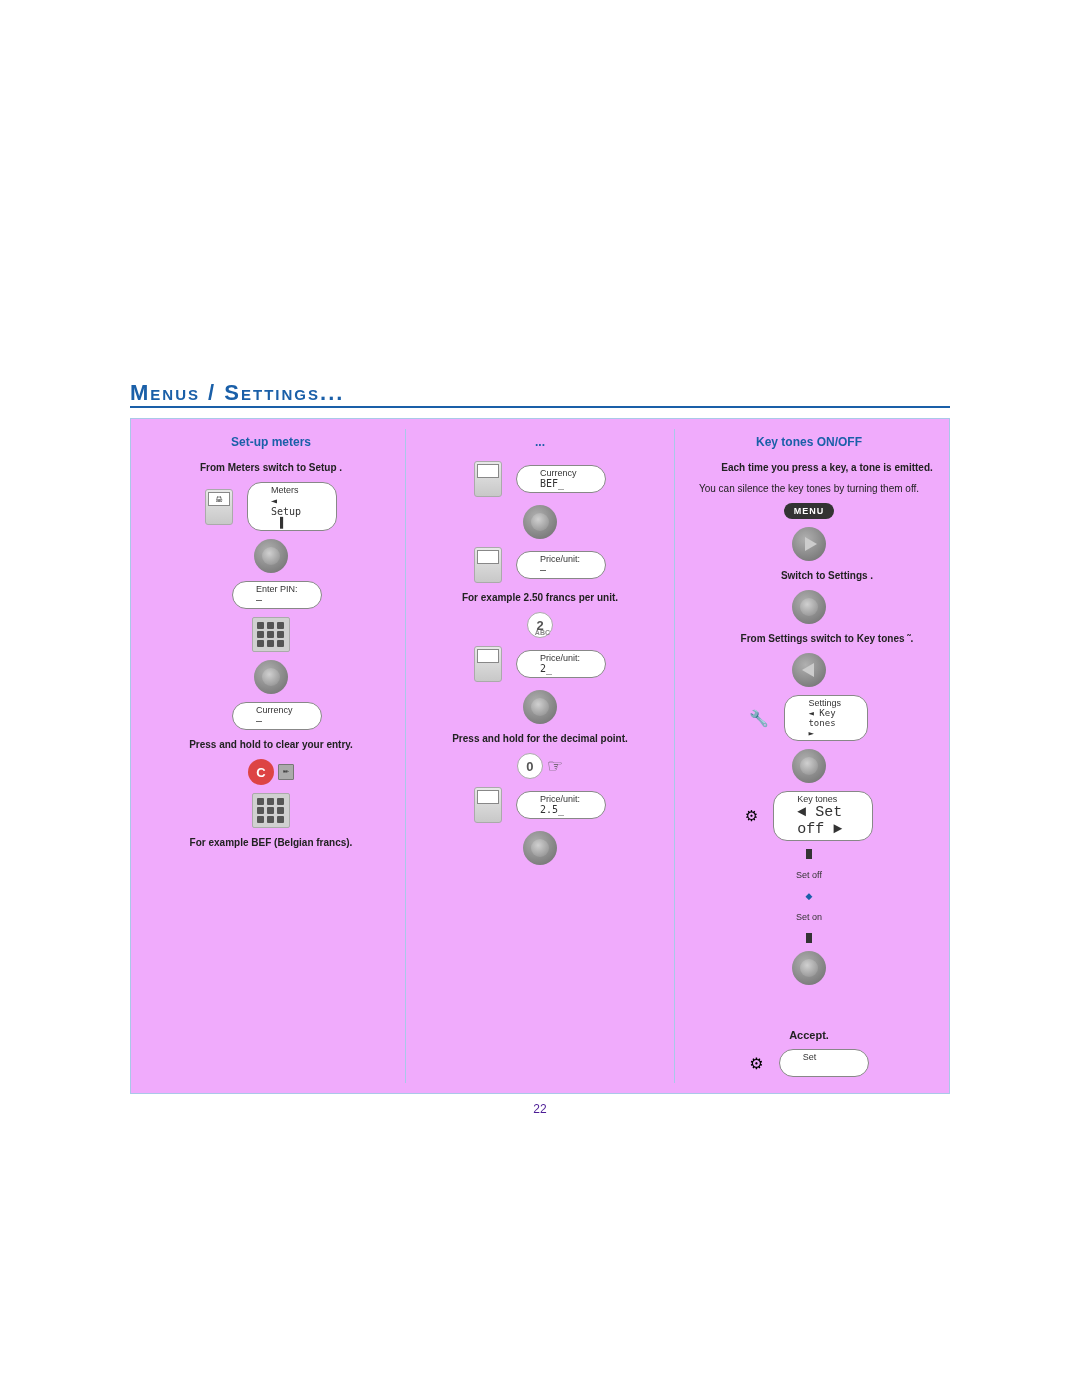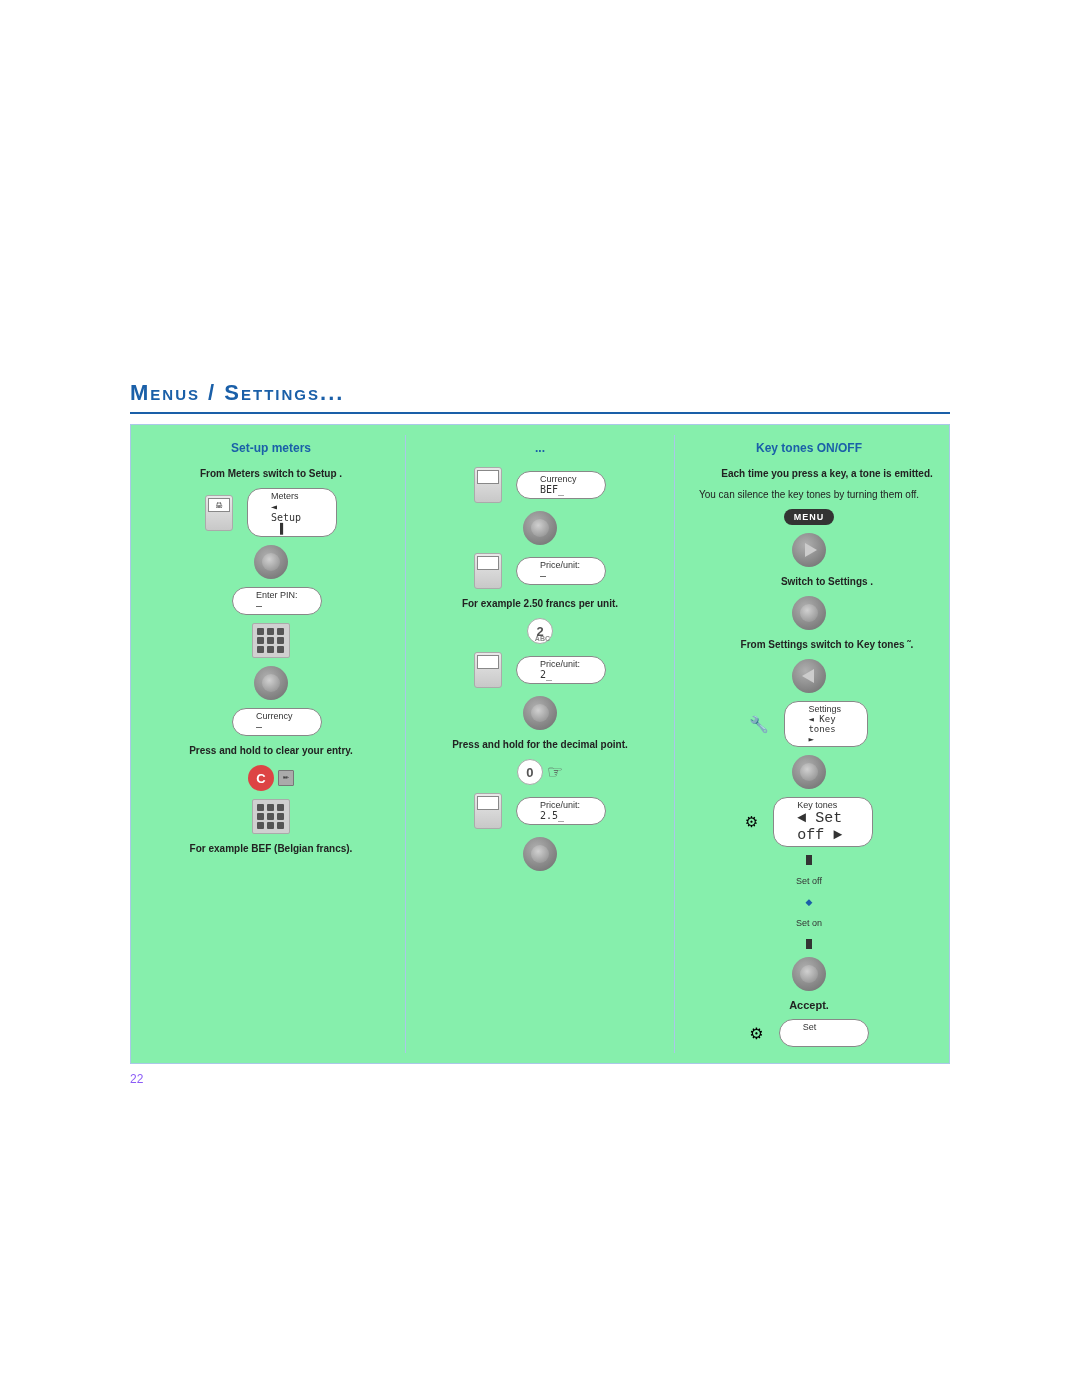--- a/index.html
+++ b/index.html
@@ -16,30 +16,29 @@
     .page-content {
       width: 820px;
     }
     .page-title {
       color: #1a5fa8;
       font-size: 22px;
       font-weight: bold;
       letter-spacing: 2px;
       margin-bottom: 10px;
       border-bottom: 2px solid #1a5fa8;
-      padding-bottom: 6px;
     }
     .page-title span.small-caps {
       font-variant: small-caps;
     }
     .columns-wrapper {
       display: flex;
       flex-direction: row;
       gap: 0;
-      background: #86efac;
+      background: #f0abfc;
       border: 1px solid #aac8e8;
       padding: 10px 6px;
     }
     .col {
       flex: 1;
       display: flex;
       flex-direction: column;
       align-items: center;
       padding: 6px 4px;
       border-right: 1px solid #aac8e8;
@@ -142,23 +141,23 @@
     }
     .number-badge-sub {
       font-size: 7px;
       color: #888;
       position: absolute;
       bottom: 1px;
       right: 2px;
     }
     
     .page-number {
-      text-align: left;
+      text-align: center;
       font-size: 12px;
-      color: #8b5cf6;
+      color: #4c1d95;
       margin-top: 8px;
     }
     
     .setoff-row {
       font-size: 9px;
       color: #333;
       display: flex;
       gap: 11px;
       align-items: center;
       flex-direction: column;
@@ -212,20 +211,21 @@
     .col3-text {
       font-size: 10px;
       color: #222;
       line-height: 1.3;
     }
     .col3-text b { font-weight: bold; padding-left: 36px; }
     .accept-text {
       font-size: 11px;
       font-weight: normal;
       color: #222;
+      margin-top: 36px;
     }
   </style>
 </head>
 <body>
 
 <div class="page-content">
   <div class="page-title">
     <span class="small-caps">Menus / Settings...</span>
   </div>
 

